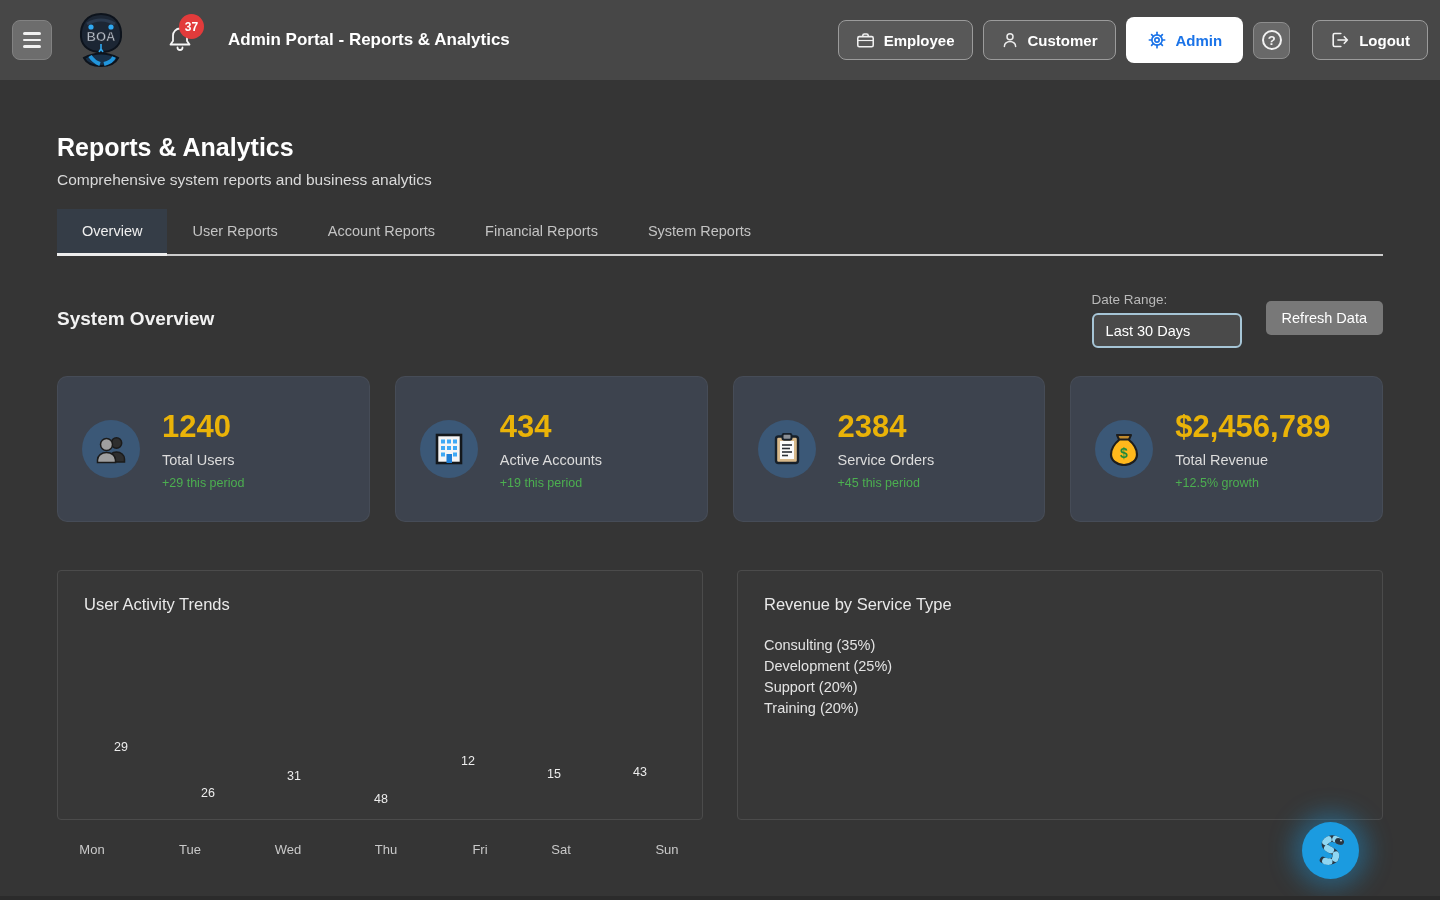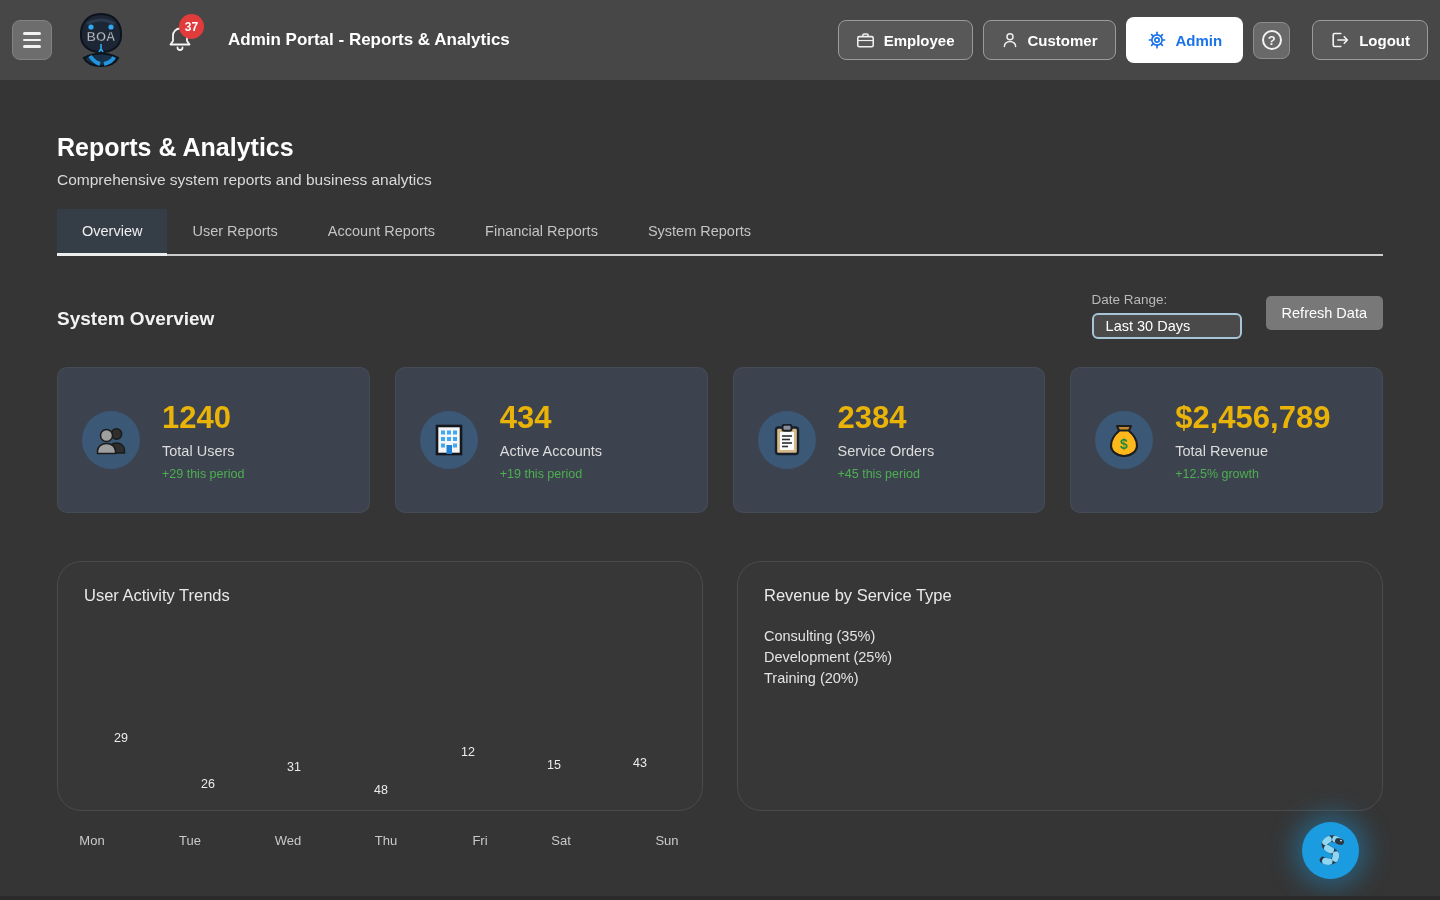--- a/index.html
+++ b/index.html
@@ -71,21 +71,21 @@
     background:#353d47; color:#efefef;
     border-bottom:3px solid #ededed; margin-bottom:-2px;
   }
 
   .section-row { margin-top:36px; display:flex; justify-content:space-between; align-items:flex-start; }
   .section-title { font-size:19px; font-weight:bold; color:#f2f2f2; margin-top:16px; }
   .range-group { display:flex; align-items:center; gap:24px; }
   .range-col { display:flex; flex-direction:column; }
   .range-label { font-size:13.5px; color:#b9b9b9; margin-bottom:6px; }
   .range-select {
-    width:150px; height:26px; background:#4a4a4a; color:#fff;
+    width:150px; height:35px; background:#4a4a4a; color:#fff;
     border:2px solid #a6c5d6; border-radius:6px; padding:0 12px;
     font-size:14.5px; appearance:none; -webkit-appearance:none;
     font-family:"Liberation Sans", sans-serif; cursor:pointer;
   }
   .refresh-btn {
     height:34px; padding:0 16px; margin-bottom:5px;
     background:#787878; border:none; border-radius:5px;
     color:#fff; font-size:14.5px; cursor:pointer;
     font-family:"Liberation Sans", sans-serif;
   }
@@ -102,21 +102,21 @@
     display:flex; align-items:center; justify-content:center; flex-shrink:0;
   }
   .stat-value { font-size:31px; font-weight:bold; color:#eab308; }
   .stat-label { font-size:14.5px; color:#dcdcdc; margin-top:7px; }
   .stat-delta { font-size:12.5px; color:#4caf50; margin-top:8px; }
 
   
   .panels { margin-top:48px; display:grid; grid-template-columns:646px 646px; gap:34px; align-items:start; }
   .activity-wrap { position:relative; }
   .panel {
-    background:#373737; border:1px solid #4b4b4b; border-radius:24px;
+    background:#373737; border:1px solid #4b4b4b; border-radius:4px;
     height:250px; padding:24px 26px; position:relative;
   }
   .panel-title { font-size:16.5px; color:#e9e9e9; }
   .chart-val {
     position:absolute; transform:translateX(-50%);
     font-size:12.5px; color:#ececec;
   }
   .day-label {
     position:absolute; top:272px; transform:translateX(-50%);
     font-size:13px; color:#c9c9c9;
@@ -343,20 +343,21 @@
       <span class="day-label" style="left:423px;">Fri</span>
       <span class="day-label" style="left:504px;">Sat</span>
       <span class="day-label" style="left:610px;">Sun</span>
     </div>
 
     <div class="panel">
       <div class="panel-title">Revenue by Service Type</div>
       <div class="revenue-list">
         <div class="revenue-item">Consulting (35%)</div>
         <div class="revenue-item">Development (25%)</div>
+        <div class="revenue-item">Support (20%)</div>
         <div class="revenue-item">Training (20%)</div>
       </div>
     </div>
   </section>
 </main>
 
 <button class="fab">
   <svg width="38" height="38" viewBox="0 0 38 38">
     <path d="M27 9 C20 4 12 8 13 13 c1 5 10 5 11 10 s-6 9 -13 5" fill="none" stroke="#2a3642" stroke-width="6.5" stroke-linecap="round"></path>
     <path d="M27 9 C20 4 12 8 13 13 c1 5 10 5 11 10 s-6 9 -13 5" fill="none" stroke="#8fd6f2" stroke-width="6.5" stroke-linecap="round" stroke-dasharray="4 7"></path>

